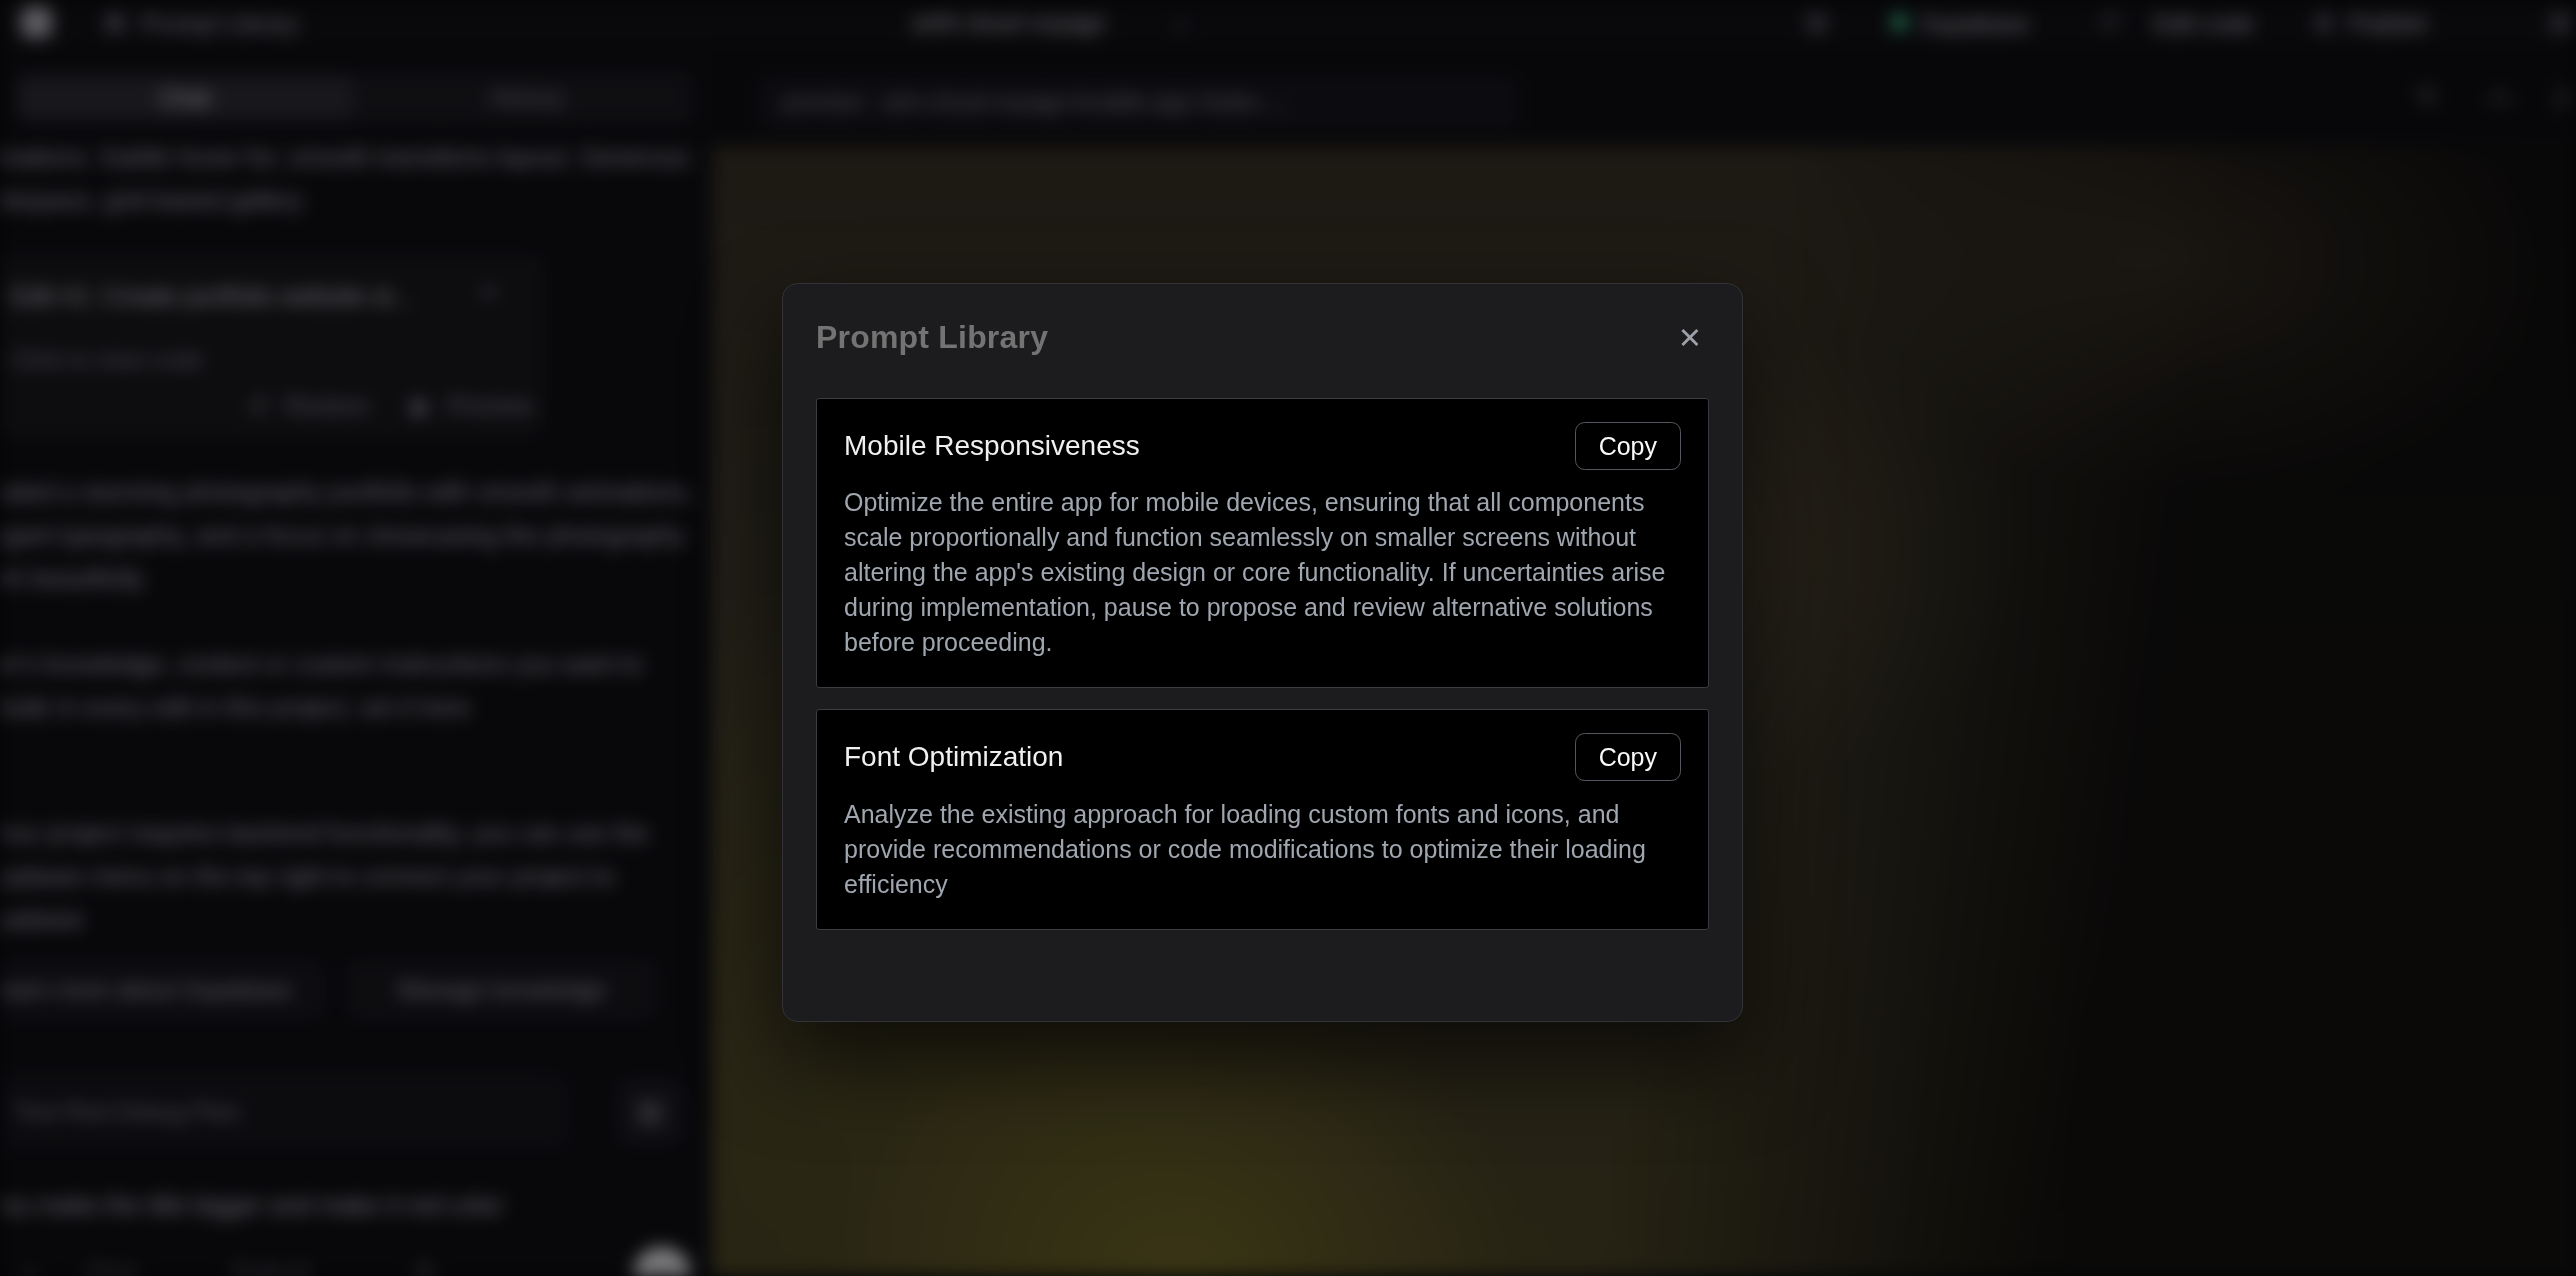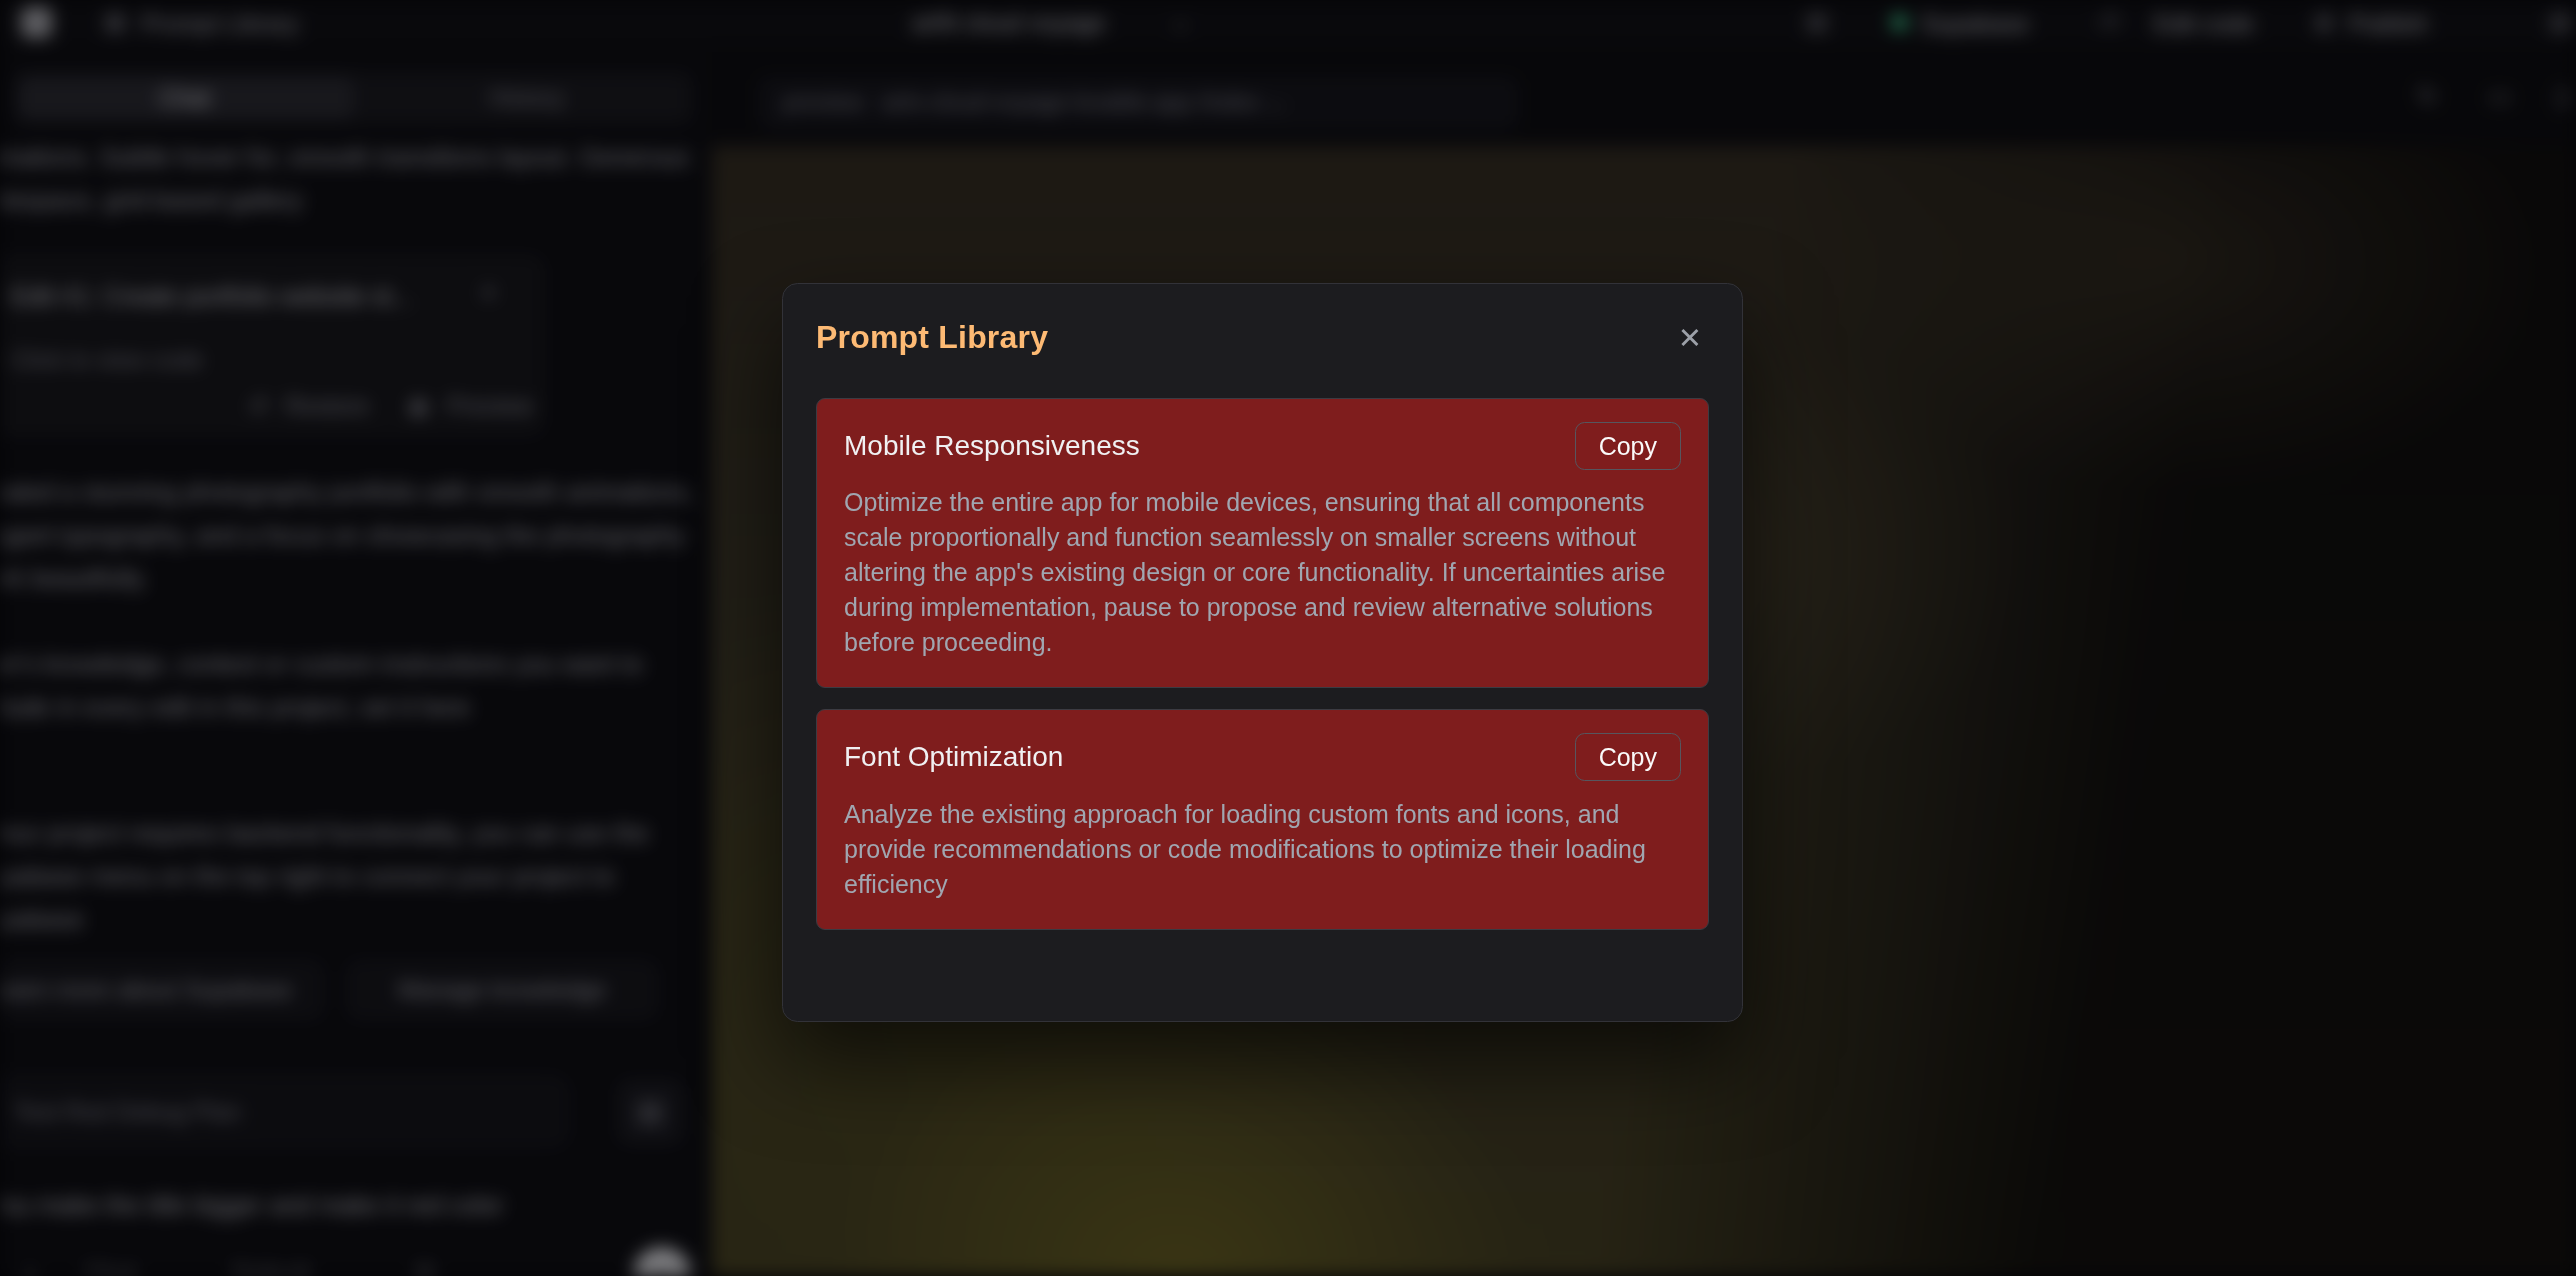--- a/index.html
+++ b/index.html
@@ -55,28 +55,28 @@
   }
 
   
   .dim { position:absolute; inset:0; background:rgba(5,5,8,0.47); }
 
   
   .modal { position:absolute; left:782px; top:283px; width:961px; height:739px; background:#1c1c1f;
     border:1px solid #323238; border-radius:15.4px; box-shadow:0 39px 87px rgba(0,0,0,.65);
     padding:35px 33px 0 33px; overflow:hidden; }
   .m-head { position:relative; height:44px; margin-bottom:29px; }
-  .m-title { font-size:32px; font-weight:700; color:#fdba74; letter-spacing:0.2px; }
+  .m-title { font-size:32px; font-weight:700; color:#737373; letter-spacing:0.2px; }
   .m-close { position:absolute; right:-1.9px; top:-1.9px; width:42px; height:42px; border:none; background:transparent;
     color:#9ca0a8; font-size:29px; line-height:42px; text-align:center; cursor:pointer; }
   .m-search { width:100%; height:60px; background:#232327; border:1.4px solid #4a4a52; border-radius:13.5px;
     color:#e5e5e8; font-size:26px; padding:0 27px; outline:none; font-family:"Liberation Sans", sans-serif; }
   .m-search::placeholder { color:#9ba1ab; }
   .plist { margin-top:35px; height:535px; overflow:hidden; display:flex; flex-direction:column; gap:21px; }
-  .pcard { flex:none; background:#7f1d1d; border:1px solid #3b3b42; border-radius:9px; padding:23px 27px 27px 27px; }
+  .pcard { flex:none; background:#000000; border:1px solid #3b3b42; border-radius:3px; padding:23px 27px 27px 27px; }
   .pc-row { display:flex; align-items:center; justify-content:space-between; }
   .pc-title { font-size:28px; font-weight:500; color:#f0f0f2; }
   .pc-copy { height:48px; padding:0 23px; background:transparent; border:1px solid #56565e; border-radius:9.6px;
     color:#fafafa; font-size:25px; cursor:pointer; font-family:"Liberation Sans", sans-serif; }
   .pc-desc { margin-top:15.4px; font-size:25px; line-height:35px; color:#a0a6b0; }
 </style>
 </head>
 <body>
 
 <div id="screen">

